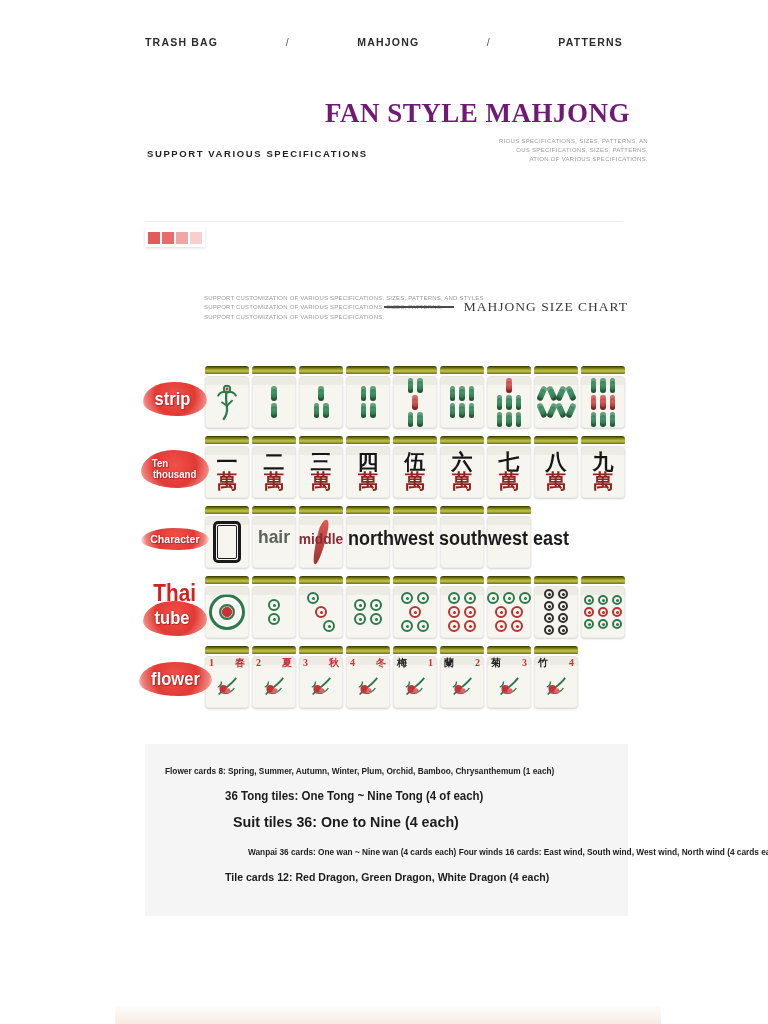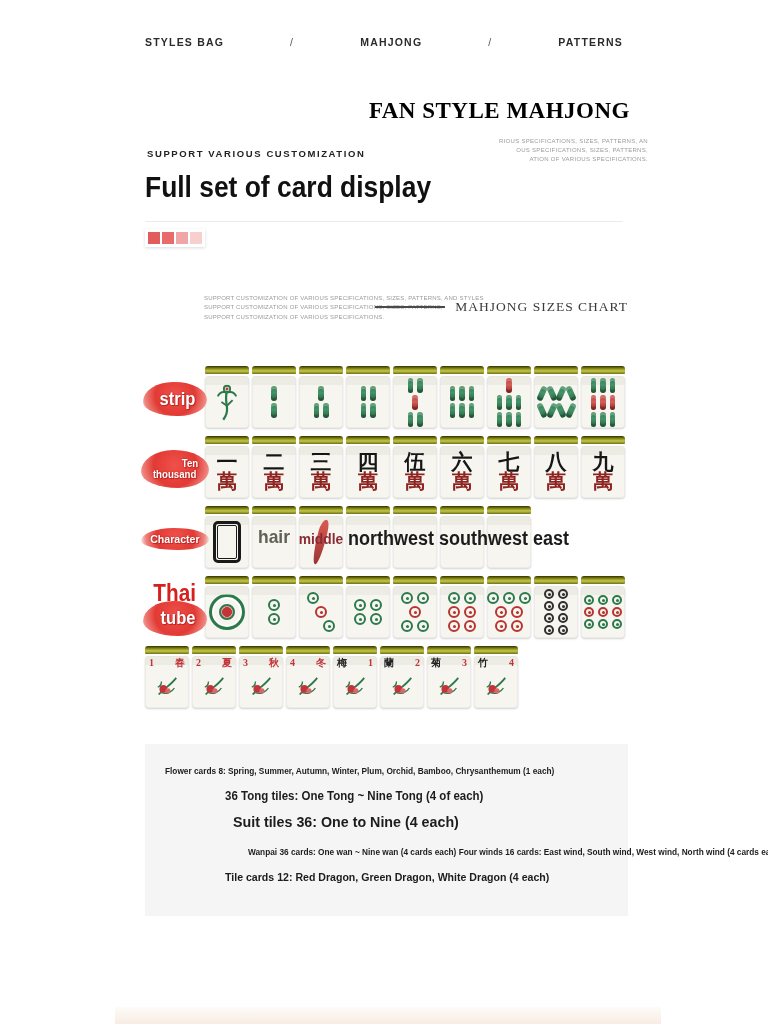--- a/index.html
+++ b/index.html
@@ -8,21 +8,21 @@
   .cond{display:inline-block;transform:scaleX(.88);transform-origin:left center;}
 
   
   .topnav{position:absolute;left:145px;top:36px;width:478px;display:flex;
           justify-content:space-between;align-items:center;font-size:10.5px;
           font-weight:700;letter-spacing:1.2px;color:#2b2b2b;}
   .topnav .sep{color:#555;font-weight:400;}
 
   
   .brand{position:absolute;right:138px;top:98px;font-family:"Liberation Serif", serif;
-         font-weight:700;font-size:23px;color:#000000;letter-spacing:.5px;white-space:nowrap;}
+         font-weight:700;font-size:27px;color:#701a75;letter-spacing:.5px;white-space:nowrap;}
   .brand-sub{position:absolute;right:120px;top:137px;width:230px;text-align:right;
              font-size:6px;line-height:1.5;color:#9b9b9b;letter-spacing:.3px;}
   .support{position:absolute;left:147px;top:148px;font-size:9.5px;font-weight:700;
            letter-spacing:1.6px;color:#222;}
   .main-title{position:absolute;left:145px;top:170px;font-size:30px;font-weight:700;color:#111;
               white-space:nowrap;}
   .divider{position:absolute;left:145px;top:221px;width:478px;height:1px;background:#ecebe9;}
   .swatches{position:absolute;left:145px;top:229px;background:#fff;padding:3px;
             box-shadow:0 1px 3px rgba(0,0,0,.15);display:flex;gap:2px;}
   .swatch{width:12px;height:12px;}
@@ -42,21 +42,21 @@
              font-size:44px;letter-spacing:6px;color:#9f9f9f;opacity:.42;white-space:nowrap;
              font-family:"Liberation Serif", serif;pointer-events:none;z-index:5;}
 
   
   .tile-rows{position:absolute;left:145px;top:366px;width:500px;}
   .tile-row{display:flex;height:70px;align-items:flex-start;}
   .row-label{width:60px;flex:0 0 60px;display:flex;flex-direction:column;align-items:center;
              justify-content:center;height:66px;position:relative;z-index:2;}
   .label-outside{color:#d5201d;font-size:23px;font-weight:700;line-height:1;margin-bottom:-4px;
                  transform:scaleX(.9);}
-  .label-blob{position:relative;display:flex;flex-direction:column;align-items:flex-end;
+  .label-blob{position:relative;display:flex;flex-direction:column;align-items:flex-start;
               justify-content:center;padding:8px 10px;min-width:44px;
               background:radial-gradient(circle at 50% 40%, #f0514b 0%, #e23a34 52%, #ef837d 80%, rgba(247,180,176,0) 98%);
               border-radius:48% 52% 45% 55% / 58% 52% 48% 42%;}
   .blob-line{color:#fff;font-weight:700;line-height:1.05;text-shadow:0 0 2px #a8201c,1px 1px 0 #c62828;
              font-size:18px;transform:scaleX(.92);white-space:nowrap;}
   .blob-wan .blob-line{font-size:10.5px;}
   .blob-honor{padding:5px 7px;}
   .blob-honor .blob-line{font-size:11.5px;}
 
   .tiles{display:flex;gap:3px;position:relative;}
@@ -141,52 +141,51 @@
 
   .bottom-band{position:absolute;left:115px;top:1007px;width:546px;height:17px;
                background:linear-gradient(180deg,#fdfbf8,#f8ece3);}
 </style>
 </head>
 <body>
 
 <div class="page">
 
   <div class="topnav">
-    <span>STYLES BAG</span>
+    <span>TRASH BAG</span>
     <span class="sep">/</span>
     <span>MAHJONG</span>
     <span class="sep">/</span>
     <span>PATTERNS</span>
   </div>
 
   <div class="brand">FAN STYLE MAHJONG</div>
   <div class="brand-sub">
     <div>RIOUS SPECIFICATIONS, SIZES, PATTERNS, AN</div>
     <div>OUS SPECIFICATIONS, SIZES, PATTERNS,</div>
     <div>ATION OF VARIOUS SPECIFICATIONS.</div>
   </div>
 
-  <div class="support">SUPPORT VARIOUS CUSTOMIZATION</div>
-  <div class="main-title"><span class="cond">Full set of card display</span></div>
+  <div class="support">SUPPORT VARIOUS SPECIFICATIONS</div>
   <div class="divider"></div>
   <div class="swatches" id="swatches">
       <span class="swatch" style="background: rgb(226, 92, 92);"></span>
       <span class="swatch" style="background: rgb(233, 106, 106);"></span>
       <span class="swatch" style="background: rgb(240, 166, 166);"></span>
       <span class="swatch" style="background: rgb(247, 207, 207);"></span>
     </div>
 
   <div class="customs">
     <div>SUPPORT CUSTOMIZATION OF VARIOUS SPECIFICATIONS, SIZES, PATTERNS, AND STYLES</div>
     <div>SUPPORT CUSTOMIZATION OF VARIOUS SPECIFICATIONS, SIZES, PATTERNS,</div>
     <div>SUPPORT CUSTOMIZATION OF VARIOUS SPECIFICATIONS.</div>
   </div>
   <div class="sizechart">
     <span class="rule"></span>
-    <span>MAHJONG SIZES CHART</span>
+    <span>MAHJONG SIZE CHART</span>
   </div>
 
 
   <div class="tile-rows" id="tile-rows">
       <div class="tile-row">
         <div class="row-label">
           <div class="label-blob blob-bamboo">
             <div class="blob-line">strip</div>
           </div>
         </div>
@@ -635,20 +634,25 @@
                   <div class="ring g"></div>
                   <div class="ring g"></div>
                   <div class="ring g"></div>
                 </div>
               </div>
             </div>
           </div>
         </div>
       </div>
       <div class="tile-row">
+        <div class="row-label">
+          <div class="label-blob blob-flower">
+            <div class="blob-line">flower</div>
+          </div>
+        </div>
         <div class="tiles">
           <div class="tile">
             <div class="tile-top"></div>
             <div class="tile-face">
               <div class="fl-corner fl-tl" style="color: rgb(193, 53, 56);">1</div>
               <div class="fl-corner fl-tr" style="color: rgb(193, 53, 56);">春</div>
               <div class="fl-art"><svg width="28" height="24" viewBox="0 0 30 26">
                   <path d="M6 23 C11 17 18 14 25 5" stroke="#2c7a4b" stroke-width="2" fill="none"></path>
                   <path d="M9 21 C14 23 20 21 23 16" stroke="#2c7a4b" stroke-width="1.5" fill="none"></path>
                   <circle cx="11" cy="17" r="4.2" fill="#c13538"></circle>

